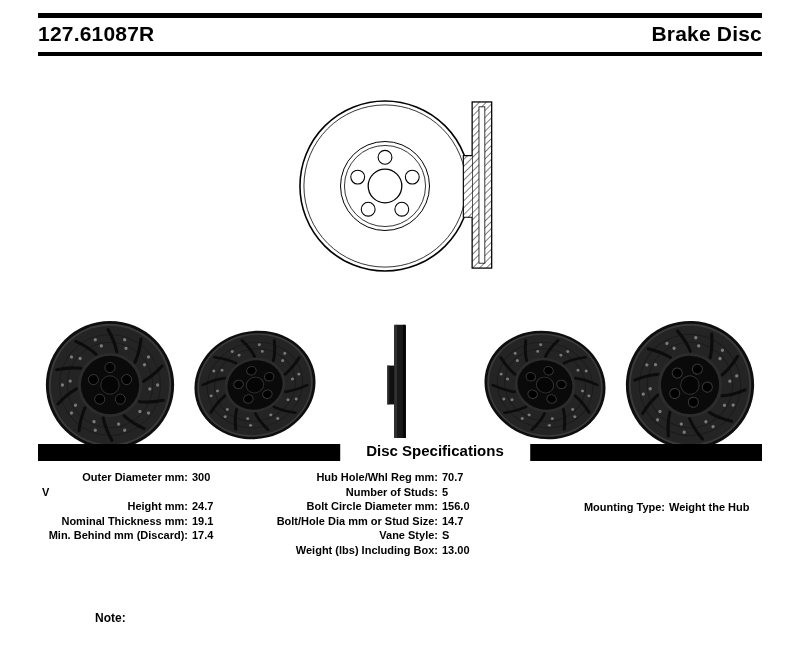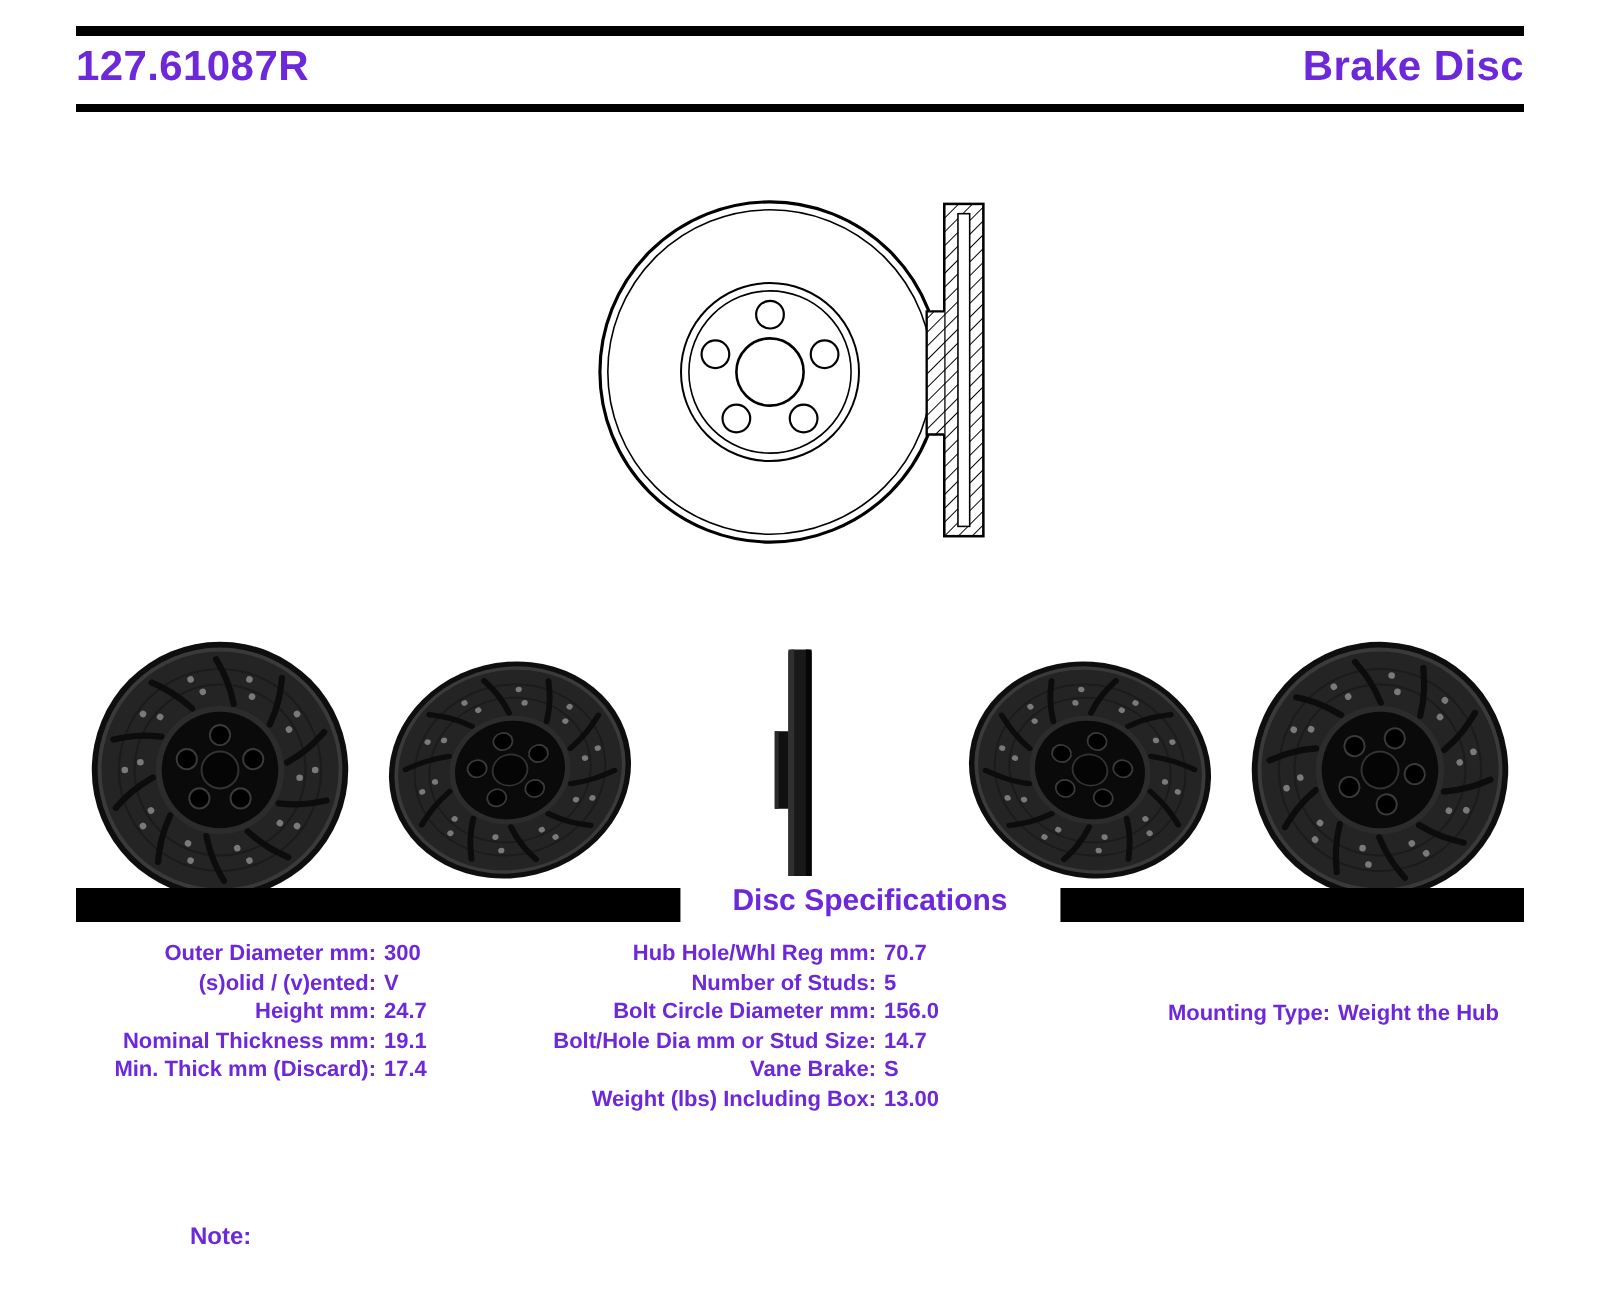--- a/index.html
+++ b/index.html
@@ -1,18 +1,18 @@
 <!DOCTYPE html>
 <html><head>
 <meta charset="utf-8">
 <style>
   html,body{margin:0;padding:0;background:#fff;}
   .page{
     position:relative;width:800px;height:655px;background:#fff;
-    font-family:"Liberation Sans",sans-serif;color:#6d28d9;overflow:hidden;
+    font-family:"Liberation Sans",sans-serif;color:#000000;overflow:hidden;
   }
   .rule{position:absolute;left:38px;right:38px;background:#000;}
   .rule-top{top:13px;height:5px;}
   .rule-mid{top:52px;height:4px;}
   .header-row{
     position:absolute;left:38px;right:38px;top:22px;
     display:flex;justify-content:space-between;align-items:baseline;
     font-size:21px;font-weight:bold;letter-spacing:0.2px;
   }
   .drawing-front{position:absolute;left:296px;top:97px;width:178px;height:178px;}
@@ -185,33 +185,32 @@
   <div class="band"></div>
   <div class="band-title">Disc Specifications</div>
 
   <div class="specs">
     <div class="spec-col spec-col-left">
       <div class="spec-row">
         <span class="spec-label">Outer Diameter mm:</span>
         <span class="spec-value">300</span>
       </div>
       <div class="spec-row">
-        <span class="spec-label">(s)olid / (v)ented:</span>
         <span class="spec-value">V</span>
       </div>
       <div class="spec-row">
         <span class="spec-label">Height mm:</span>
         <span class="spec-value">24.7</span>
       </div>
       <div class="spec-row">
         <span class="spec-label">Nominal Thickness mm:</span>
         <span class="spec-value">19.1</span>
       </div>
       <div class="spec-row">
-        <span class="spec-label">Min. Thick mm (Discard):</span>
+        <span class="spec-label">Min. Behind mm (Discard):</span>
         <span class="spec-value">17.4</span>
       </div>
     </div>
 
     <div class="spec-col spec-col-mid">
       <div class="spec-row">
         <span class="spec-label">Hub Hole/Whl Reg mm:</span>
         <span class="spec-value">70.7</span>
       </div>
       <div class="spec-row">
@@ -220,21 +219,21 @@
       </div>
       <div class="spec-row">
         <span class="spec-label">Bolt Circle Diameter mm:</span>
         <span class="spec-value">156.0</span>
       </div>
       <div class="spec-row">
         <span class="spec-label">Bolt/Hole Dia mm or Stud Size:</span>
         <span class="spec-value">14.7</span>
       </div>
       <div class="spec-row">
-        <span class="spec-label">Vane Brake:</span>
+        <span class="spec-label">Vane Style:</span>
         <span class="spec-value">S</span>
       </div>
       <div class="spec-row">
         <span class="spec-label">Weight (lbs) Including Box:</span>
         <span class="spec-value">13.00</span>
       </div>
     </div>
 
     <div class="spec-col spec-col-right">
       <div class="spec-row">

